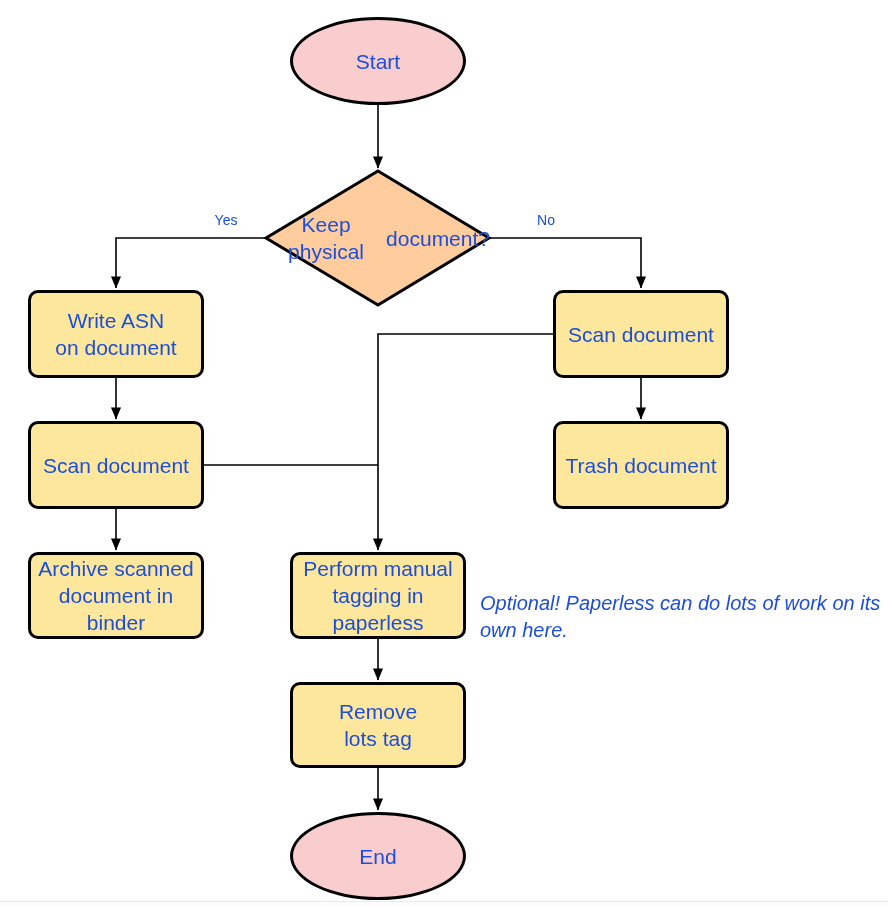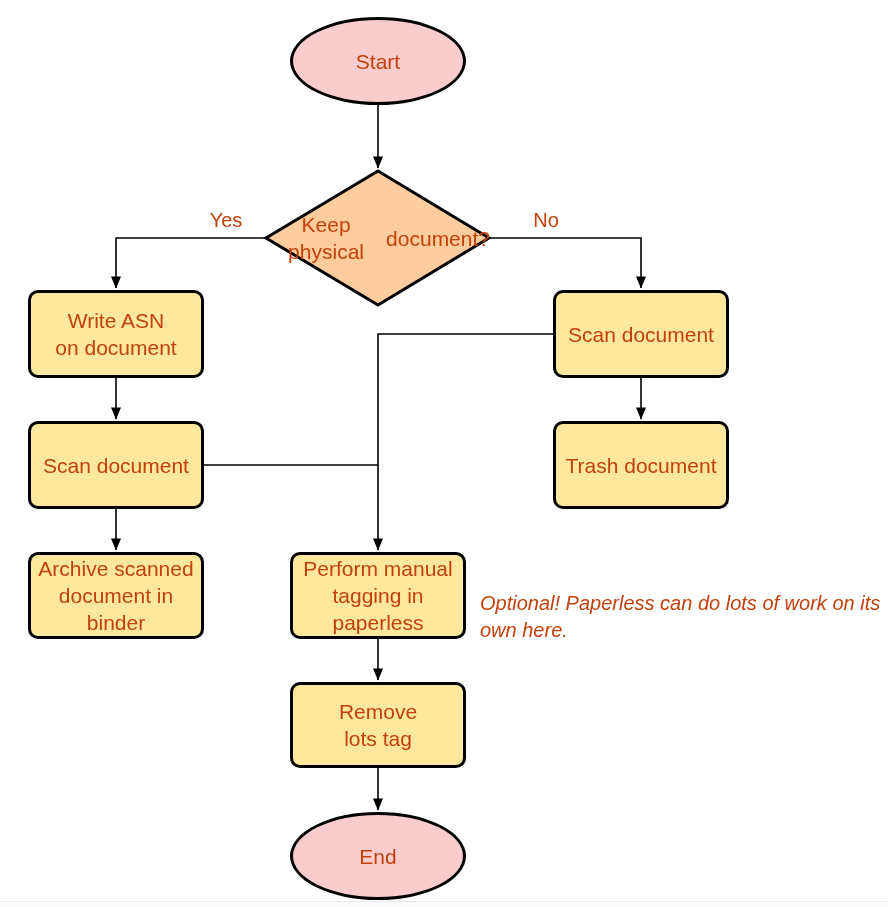--- a/index.html
+++ b/index.html
@@ -7,21 +7,21 @@
     padding: 0;
     background: #ffffff;
   }
   .stage {
     position: relative;
     width: 888px;
     height: 907px;
     background: #ffffff;
     overflow: hidden;
     font-family: "Liberation Sans", "DejaVu Sans", sans-serif;
-    color: #c2410c;
+    color: #1d4ed8;
   }
   svg.edges-layer {
     position: absolute;
     left: 0;
     top: 0;
     width: 888px;
     height: 907px;
   }
   svg.edges-layer path.edge {
     fill: none;
@@ -58,21 +58,21 @@
     align-items: center;
     justify-content: center;
     text-align: center;
     font-size: 21px;
     line-height: 27px;
   }
   .edge-label {
     position: absolute;
     width: 60px;
     text-align: center;
-    font-size: 20px;
+    font-size: 14px;
     line-height: 22px;
     background: #ffffff00;
   }
   .note {
     position: absolute;
     left: 480px;
     top: 590px;
     width: 410px;
     font-style: italic;
     font-size: 20px;

